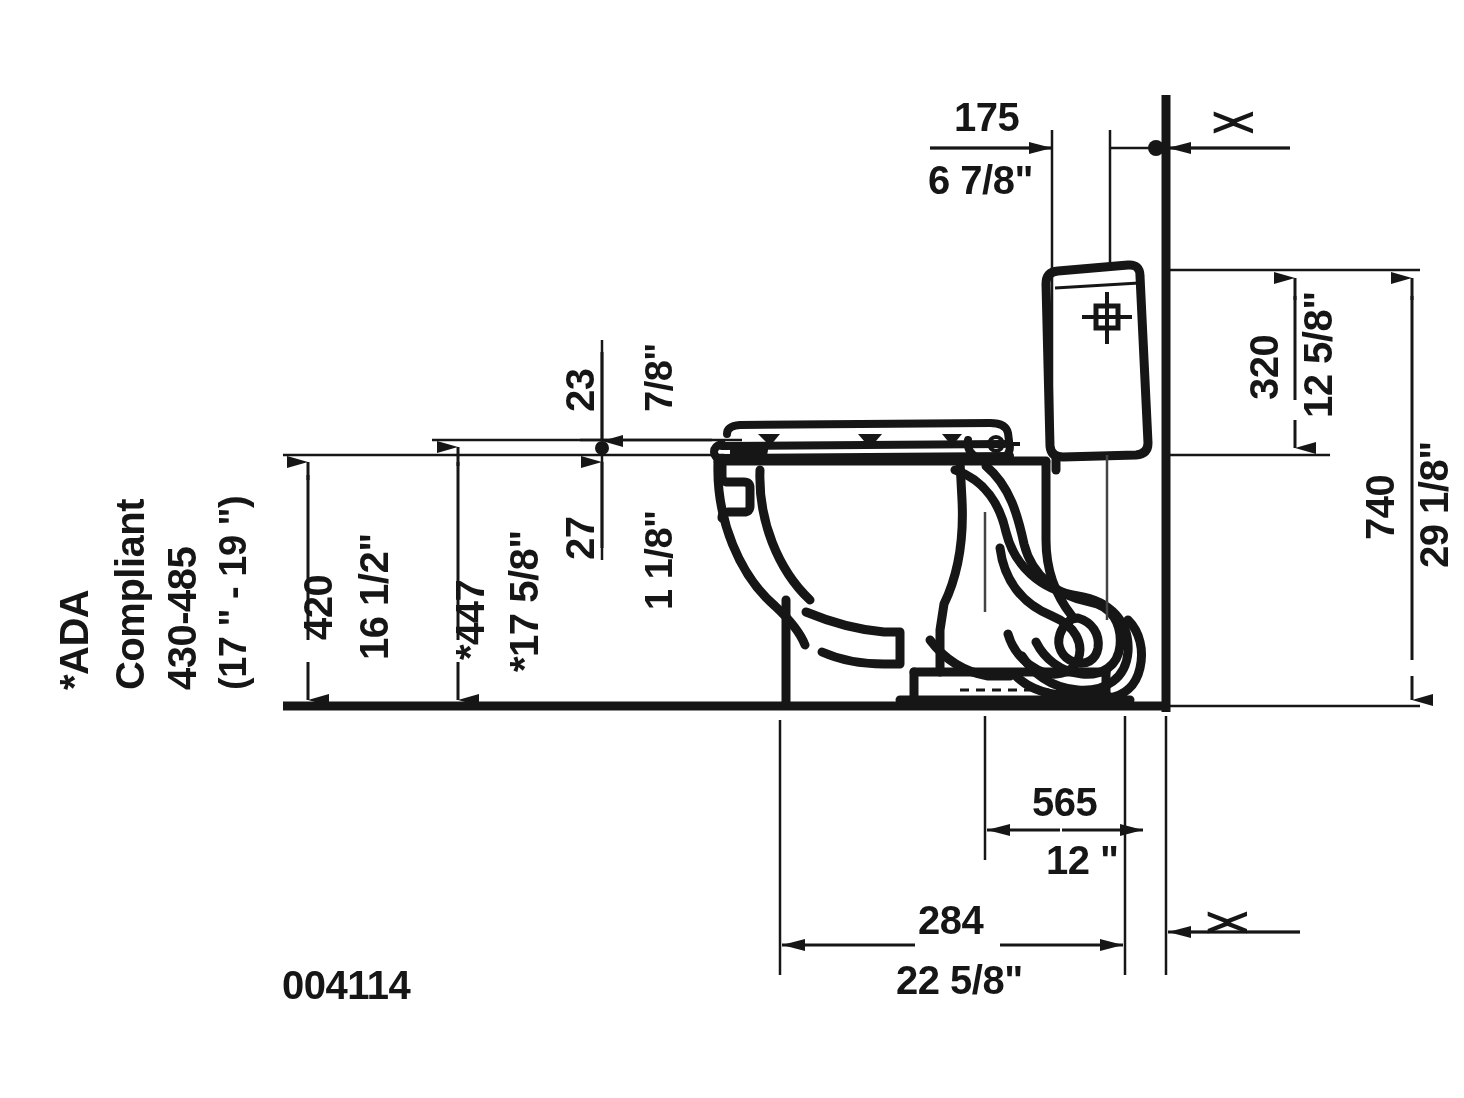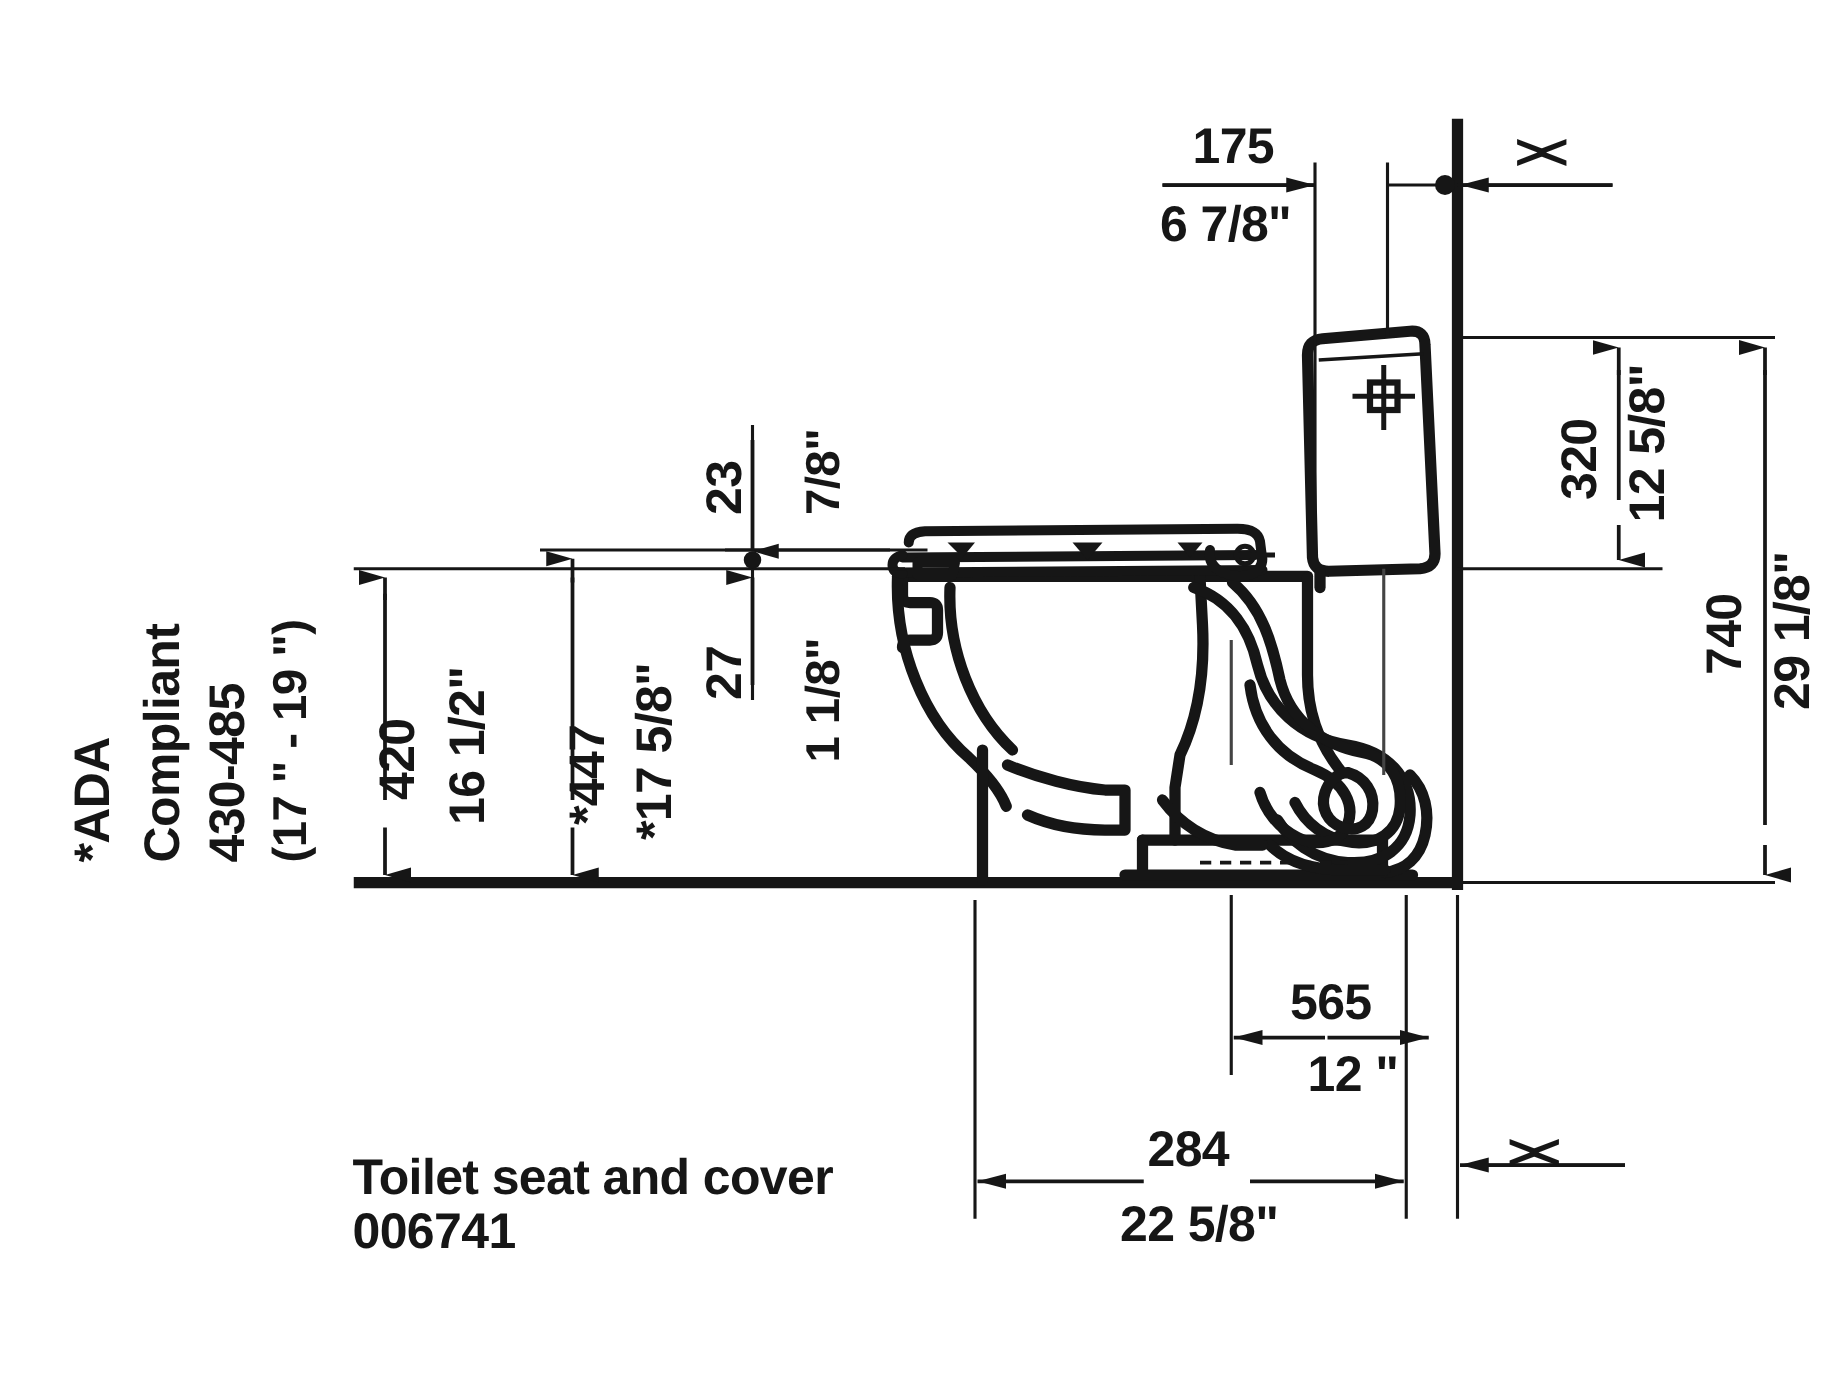--- a/index.html
+++ b/index.html
@@ -313,16 +313,15 @@
   <div class="lbl vert" style="left:1412px; top:568px; font-size:40px; transform:rotate(-90deg);">29 1/8"</div>
 
   <div class="lbl" style="left:1032px; top:780px; font-size:40px;">565</div>
   <div class="lbl" style="left:1046px; top:838px; font-size:40px;">12 "</div>
 
   <div class="lbl" style="left:918px; top:898px; font-size:40px;">284</div>
   <div class="lbl" style="left:896px; top:958px; font-size:40px;">22 5/8"</div>
 
   <div class="lbl" style="left:1206px; top:900px; font-size:40px; letter-spacing:-4px;">&gt;&lt;</div>
 
-  <div class="lbl" style="left:282px; top:920px; font-size:40px;">Toilet seat and cover</div>
-  <div class="lbl" style="left:282px; top:963px; font-size:40px;">006741</div>
+  <div class="lbl" style="left:282px; top:963px; font-size:40px;">004114</div>
 
 </div>
 
 </body></html>

